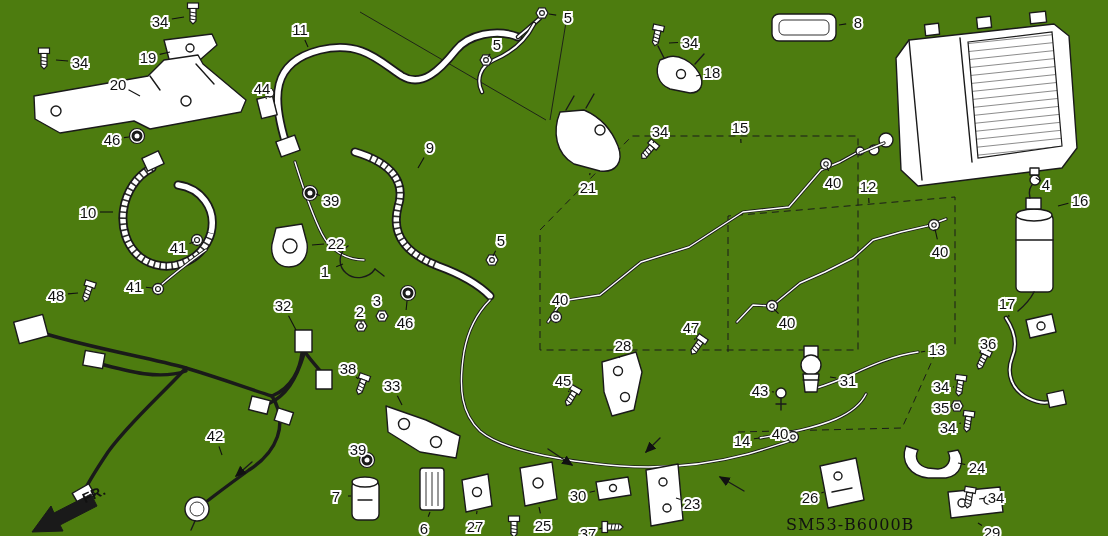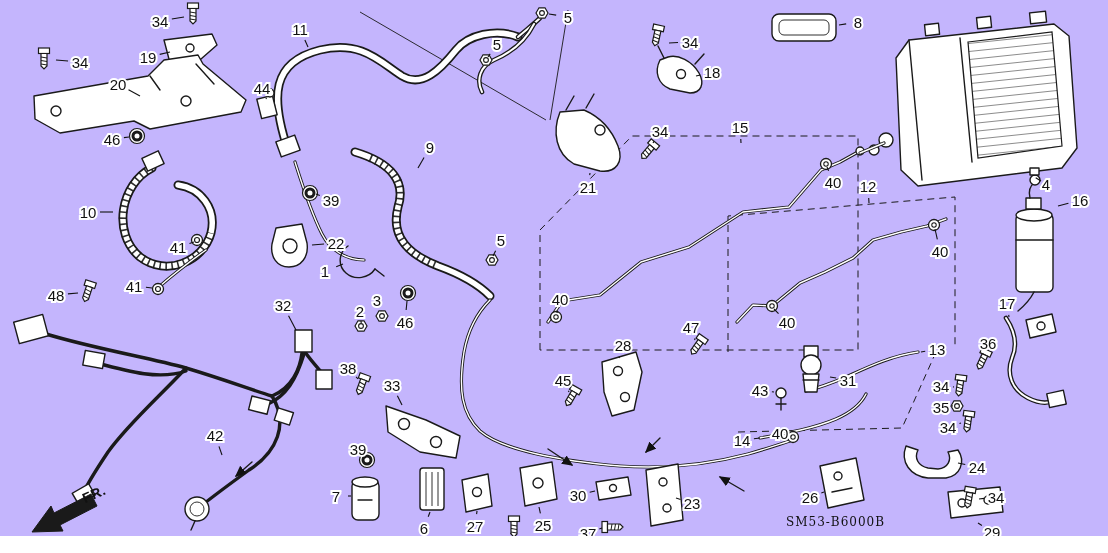--- a/index.html
+++ b/index.html
@@ -1,16 +1,16 @@
 <!DOCTYPE html>
 <html><head>
 <meta charset="utf-8">
 <style>
   html,body{margin:0;padding:0;background:#fff;}
-  .stage{position:relative;width:1108px;height:536px;background:#c4b5fd;overflow:hidden;
+  .stage{position:relative;width:1108px;height:536px;background:#4d7c0f;overflow:hidden;
          font-family:"Liberation Sans",sans-serif;}
   .stage svg{position:absolute;left:0;top:0;}
   
   .ln{stroke:#1a1a1a;stroke-width:1.4;fill:none;stroke-linecap:round;stroke-linejoin:round;}
   .lnf{stroke:#1a1a1a;stroke-width:1.4;fill:#fff;stroke-linejoin:round;}
   .dash{stroke:#1a1a1a;stroke-width:1;fill:none;stroke-dasharray:7 5;}
   .thin{stroke:#1a1a1a;stroke-width:.9;fill:none;}
   
   .t8o{stroke:#1a1a1a;stroke-width:9;fill:none;stroke-linecap:round;stroke-linejoin:round;}
   .t8i{stroke:#fff;stroke-width:5.5;fill:none;stroke-linecap:round;stroke-linejoin:round;}
@@ -22,21 +22,21 @@
   .wire{stroke:#1a1a1a;stroke-width:3.4;fill:none;stroke-linecap:round;}
   
   .callout{font-family:"Liberation Sans",sans-serif;font-size:15px;fill:#111;
            text-anchor:middle;dominant-baseline:central;
            paint-order:stroke;stroke:#fff;stroke-width:4px;}
   .leader{stroke:#111;stroke-width:1.1;}
   
   .fr-label{position:absolute;left:82px;top:486px;transform:rotate(-24deg);
             font-weight:bold;font-size:14px;color:#111;letter-spacing:.5px;}
   .part-code{position:absolute;left:786px;top:515px;font-family:"DejaVu Serif",serif;
-             font-size:12px;color:#111;letter-spacing:1px;white-space:nowrap;}
+             font-size:16px;color:#111;letter-spacing:1px;white-space:nowrap;}
 </style>
 </head>
 <body>
 
 <div class="stage">
 
   <svg id="diagram-svg" width="1108" height="553" viewBox="0 0 1108 553">
     <defs>
       <pattern id="grille" width="8" height="8" patternUnits="userSpaceOnUse" patternTransform="rotate(84)">
         <line x1="0" y1="0" x2="0" y2="8" stroke="#1a1a1a" stroke-width="1"></line>

